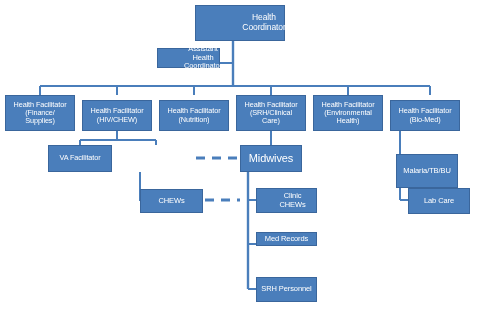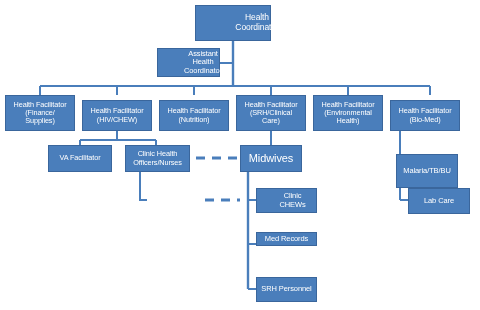--- a/index.html
+++ b/index.html
@@ -83,26 +83,26 @@
 
       <path d="M400,131 L400,200"></path>
       <path d="M400,157 L408,157"></path>
       <path d="M400,200 L408,200"></path>
 
       <path d="M196,158 L239,158" stroke-width="3" stroke-dasharray="9 7" stroke-linecap="butt"></path>
       <path d="M205,200 L240,200" stroke-width="3" stroke-dasharray="9 7" stroke-linecap="butt"></path>
     </g>
   </svg>
 
-  <div class="node" style="left:195px; top:5px; width:76px; height:36px; font-size:8.5px;padding-left:48px;">
+  <div class="node" style="left:195px; top:5px; width:90px; height:36px; font-size:8.5px;padding-left:48px;">
     <span>Health
 Coordinator</span>
   </div>
 
-  <div class="node" style="left:157px; top:48px; width:63px; height:29px; font-size:7.5px;padding-left:29px;">
+  <div class="node" style="left:157px; top:48px; width:63px; height:20px; font-size:7.5px;padding-left:29px;">
     <span>Assistant Health
 Coordinator</span>
   </div>
 
   <div class="node" style="left:5px; top:95px; width:70px; height:36px; font-size:7.3px;">
     <span>Health Facilitator
 (Finance/
 Supplies)</span>
   </div>
   <div class="node" style="left:82px; top:100px; width:70px; height:31px; font-size:7.3px;">
@@ -124,31 +124,30 @@
 Health)</span>
   </div>
   <div class="node" style="left:390px; top:100px; width:70px; height:31px; font-size:7.3px;">
     <span>Health Facilitator
 (Bio-Med)</span>
   </div>
 
   <div class="node" style="left:48px; top:145px; width:64px; height:27px; font-size:7.3px;">
     <span>VA Facilitator</span>
   </div>
-  <div class="node" style="left:125px; top:145px; width:65px; height:27px; font-size:7.3px;">
-    <span>Clinic Health
-Officers/Nurses</span>
-  </div>
   <div class="node" style="left:240px; top:145px; width:62px; height:27px; font-size:11px;">
     <span>Midwives</span>
   </div>
   <div class="node" style="left:396px; top:144px; width:62px; height:34px; font-size:7.5px;margin-top:10px;">
     <span>Malaria/TB/BU</span>
   </div>
 
+  <div class="node" style="left:140px; top:189px; width:63px; height:24px; font-size:7.5px;">
+    <span>CHEWs</span>
+  </div>
   <div class="node" style="left:256px; top:188px; width:61px; height:25px; font-size:7.5px;padding-left:12px;">
     <span>Clinic CHEWs</span>
   </div>
   <div class="node" style="left:408px; top:188px; width:62px; height:26px; font-size:7.5px;">
     <span>Lab Care</span>
   </div>
 
   <div class="node" style="left:256px; top:232px; width:61px; height:14px; font-size:7.5px;">
     <span>Med Records</span>
   </div>

